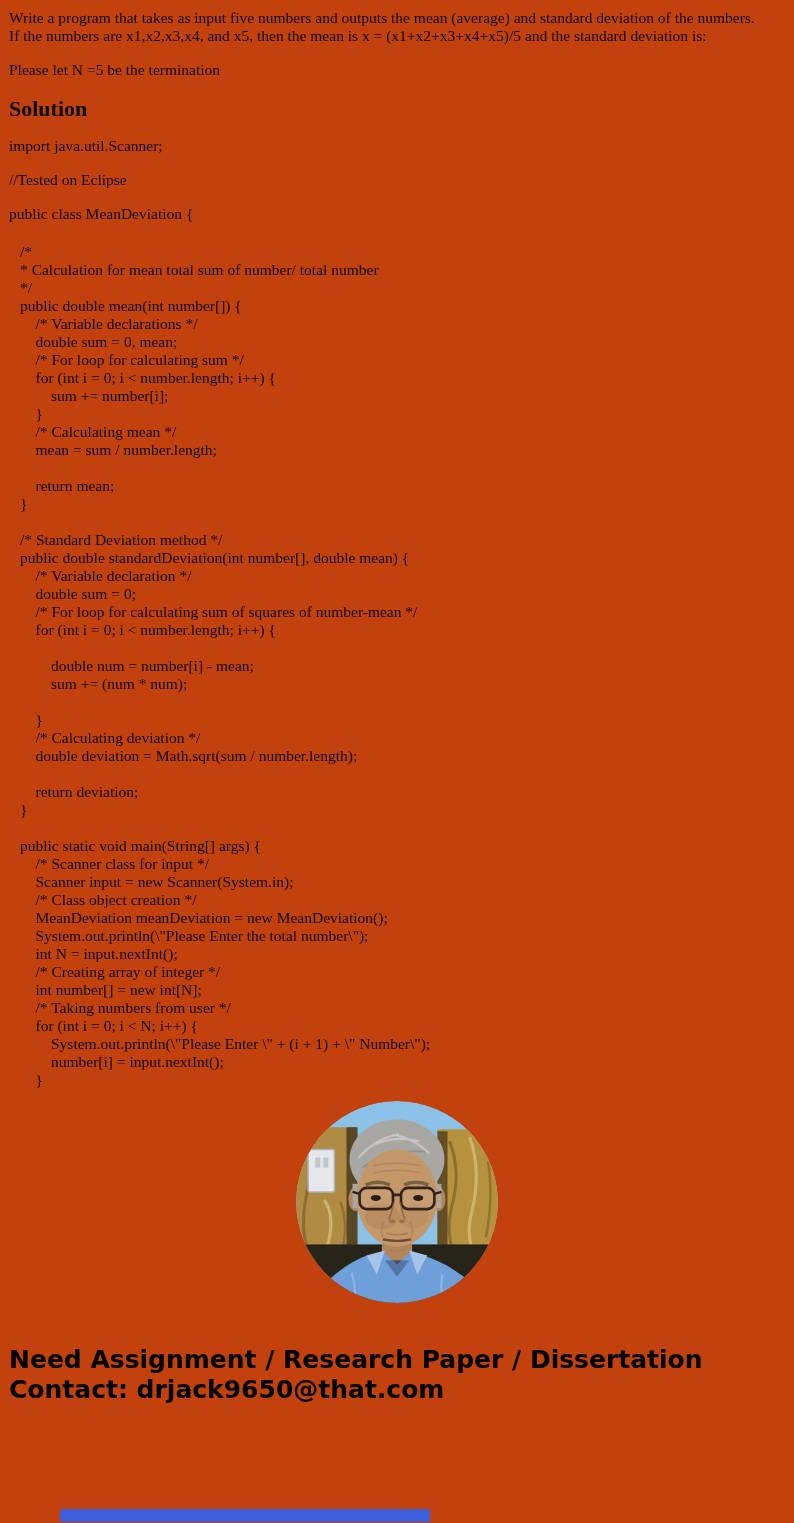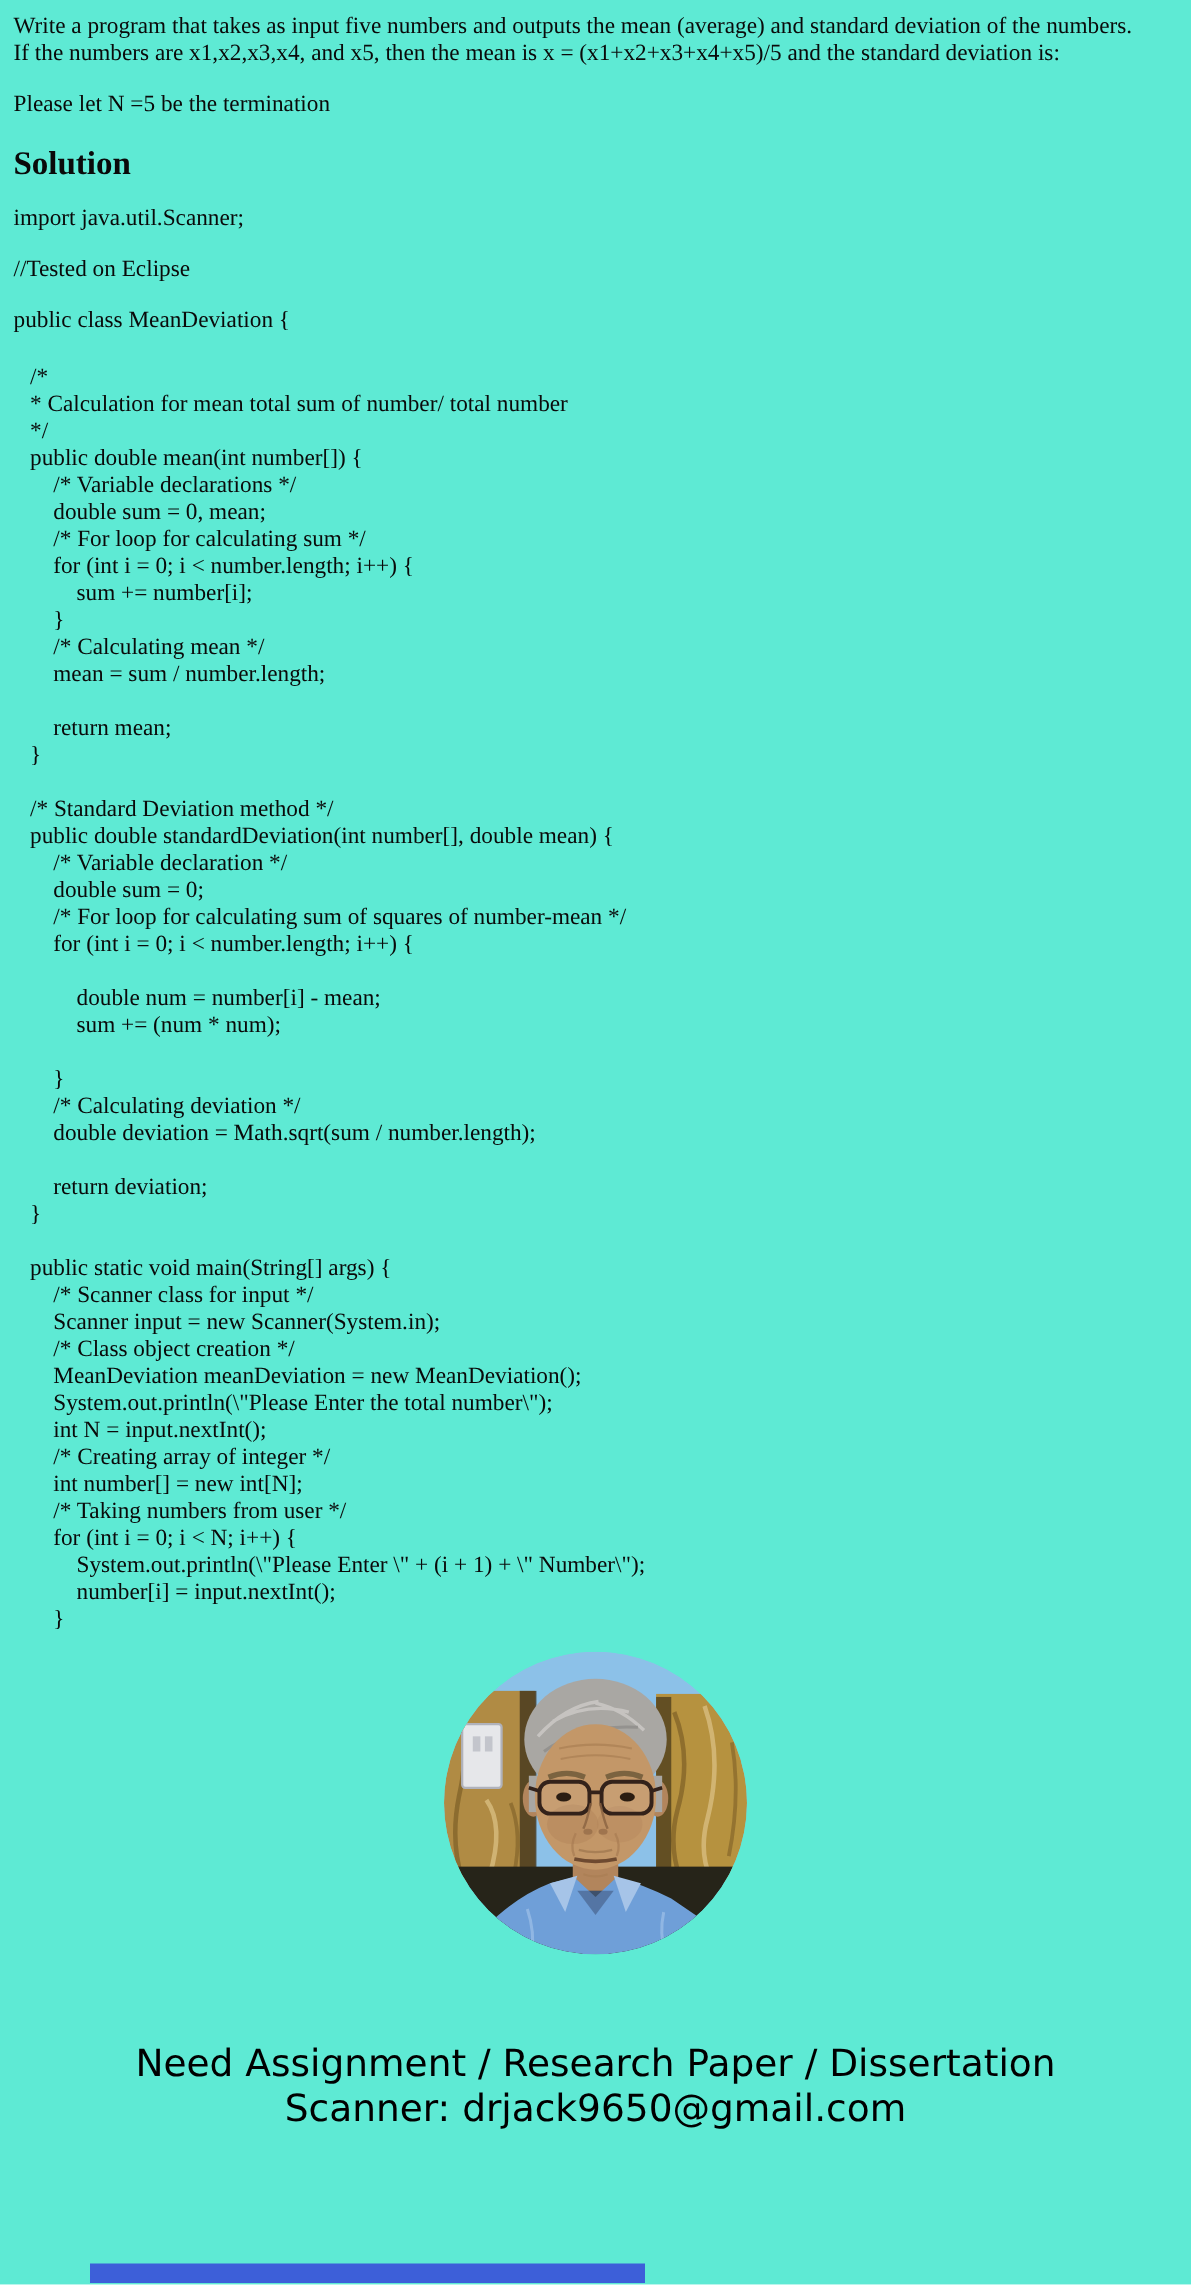--- a/index.html
+++ b/index.html
@@ -1,20 +1,20 @@
 <!DOCTYPE html>
 <html><head>
 <meta charset="utf-8">
 <style>
   html, body { margin: 0; padding: 0; background: #ffffff; }
   .page {
     position: relative;
     width: 794px;
     height: 1523px;
-    background: #5eead4;
+    background: #c2410c;
     overflow: hidden;
     font-family: "Liberation Serif", serif;
     font-size: 15.5px;
     line-height: 18px;
     color: #0a0a0a;
   }
   .content { padding: 1px 9px 0 9px; }
   .para { margin: 16px 0; white-space: pre-line; }
   .para.first { margin-top: 8px; }
   .solution-heading {
@@ -32,24 +32,23 @@
     color: #0a0a0a;
   }
   .avatar-wrap {
     width: 202px;
     height: 202px;
     margin: 12px auto 0 auto;
     border-radius: 50%;
     overflow: hidden;
   }
   .footer {
-    margin-top: 58px;
-    text-align: center;
+    margin-top: 42px;
     font-family: "DejaVu Sans", sans-serif;
-    font-weight: 400;
+    font-weight: 700;
     font-size: 25px;
     line-height: 30px;
     color: #000000;
   }
   .progress-bar {
     position: absolute;
     left: 60px;
     top: 1509px;
     width: 370px;
     height: 13px;
@@ -192,18 +191,18 @@
 
           <path d="M89,131 Q100,134 111,131" stroke="#9a714c" stroke-width="1.5" fill="none" opacity="0.65"></path>
           <path d="M86,137 Q100,140 114,137" stroke="#6e4a30" stroke-width="2.4" fill="none"></path>
           <path d="M92,147 Q100,150 108,147" stroke="#a87c52" stroke-width="1.5" fill="none" opacity="0.55"></path>
         </g>
       </svg>
     </div>
 
     <div class="footer">
       <div>Need Assignment / Research Paper / Dissertation</div>
-      <div>Scanner: drjack9650@gmail.com</div>
+      <div>Contact: drjack9650@that.com</div>
     </div>
   </div>
 
   <div class="progress-bar"></div>
 </div>
 
 </body></html>

